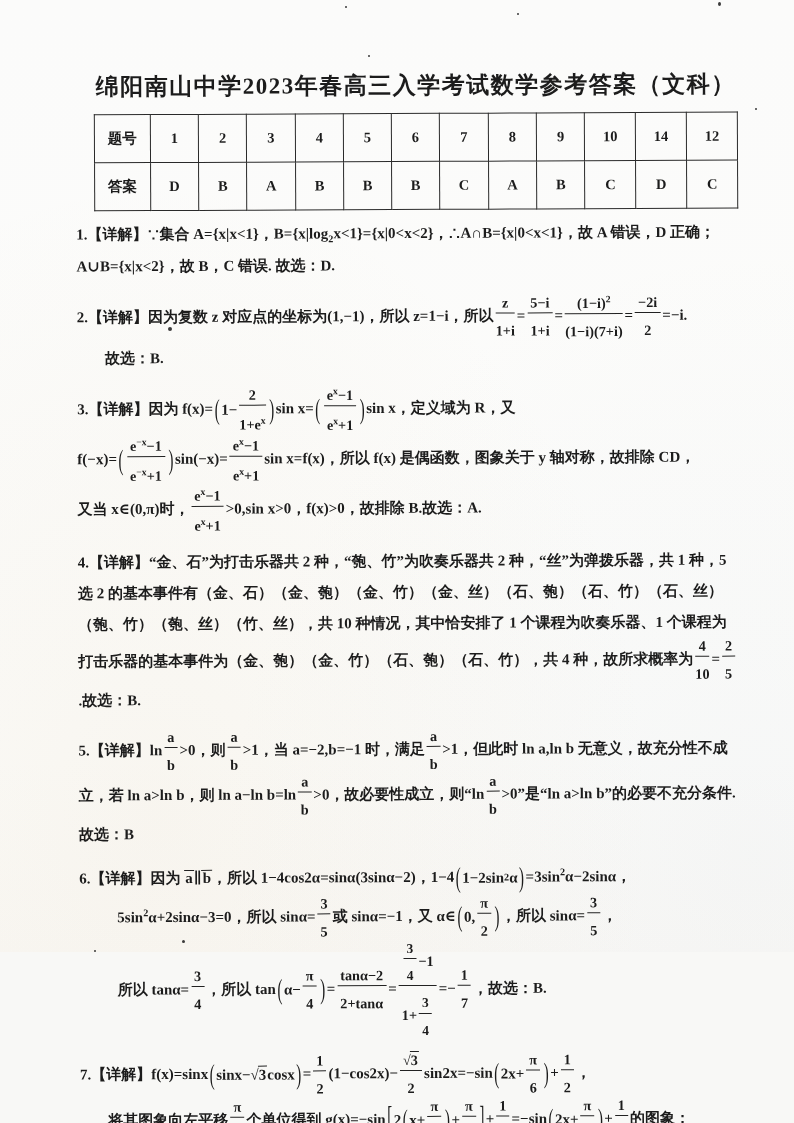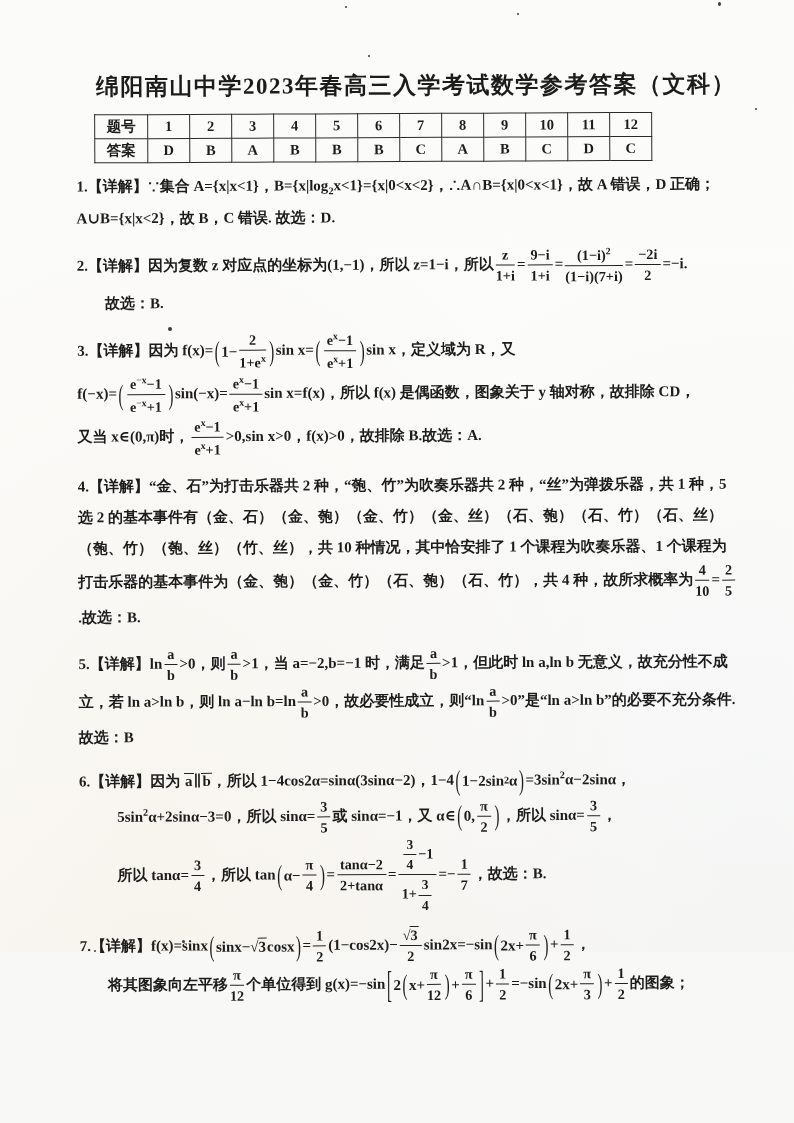--- a/index.html
+++ b/index.html
@@ -23,37 +23,37 @@
   .title{
     font-size:23px;font-weight:700;letter-spacing:1.5px;
     margin:0 0 12px 20px;white-space:nowrap;
   }
   table.ans{
     border-collapse:collapse;margin-left:18px;
     font-weight:600;
   }
   table.ans th, table.ans td{
     border:1.7px solid #2a2a2a;text-align:center;
-    height:23px;font-size:14.5px;padding:0;
+    height:23px;font-size:14.5px;padding:12px;
   }
   table.ans th{width:52px;font-weight:600;}
   table.ans td{width:41px;}
   #solutions{margin-top:8px;}
   .sol{margin:0 0 13px 0;}
   .line{
     font-size:15px;line-height:2.05;font-weight:600;
     margin:1px 0;
   }
   
   .frac{
     display:inline-flex;flex-direction:column;vertical-align:middle;
     text-align:center;margin:0 2px;line-height:1.2;font-size:0.95em;
   }
   .frac .num{border-bottom:1.4px solid #222;padding:0 3px 1px;}
-  .frac .den{padding-top:2px;}
+  .frac .den{padding-top:9px;}
   sup,sub{font-size:0.68em;font-weight:600;}
   .grp{display:inline-flex;align-items:center;vertical-align:middle;}
   .bp{display:inline-block;transform:scaleY(1.9);margin:0 1.5px;font-weight:400;}
   .grp.sq > .bp{transform:scaleY(2.5);}
   .sqrt{white-space:nowrap;}
   .sqrt .rad{margin-right:-1px;}
   .sqrt .radbody{border-top:1.3px solid #222;padding:0 1px;}
   .vec{display:inline-block;border-top:1.3px solid #222;line-height:1.05;padding:0 1px;}
   
   .speck{position:absolute;background:#3a3a3a;border-radius:50%;}
@@ -82,21 +82,21 @@
       <td>1</td>
             <td>2</td>
             <td>3</td>
             <td>4</td>
             <td>5</td>
             <td>6</td>
             <td>7</td>
             <td>8</td>
             <td>9</td>
             <td>10</td>
-            <td>11</td>
+            <td>14</td>
             <td>12</td>
           </tr>
       <tr>
         <th>答案</th>
       <td>D</td>
             <td>B</td>
             <td>A</td>
             <td>B</td>
             <td>B</td>
             <td>B</td>
@@ -112,21 +112,21 @@
 
     <div id="solutions">
         <div class="sol">
           <div class="line">1.【详解】∵集合 A={x|x&lt;1}，B={x|log<sub>2</sub>x&lt;1}={x|0&lt;x&lt;2}，∴A∩B={x|0&lt;x&lt;1}，故 A 错误，D 正确；A∪B={x|x&lt;2}，故 B，C 错误. 故选：D.</div>
         </div>
         <div class="sol">
           <div class="line">2.【详解】因为复数 z 对应点的坐标为(1,−1)，所以 z=1−i，所以<span class="frac">
               <span class="num">z</span>
               <span class="den">1+i</span>
             </span>=<span class="frac">
-              <span class="num">9−i</span>
+              <span class="num">5−i</span>
               <span class="den">1+i</span>
             </span>=<span class="frac">
               <span class="num">(1−i)<sup>2</sup></span>
               <span class="den">(1−i)(7+i)</span>
             </span>=<span class="frac">
               <span class="num">−2i</span>
               <span class="den">2</span>
             </span>=−i.</div>
           <div class="line" style="padding-left: 28px;">故选：B.</div>
         </div>

